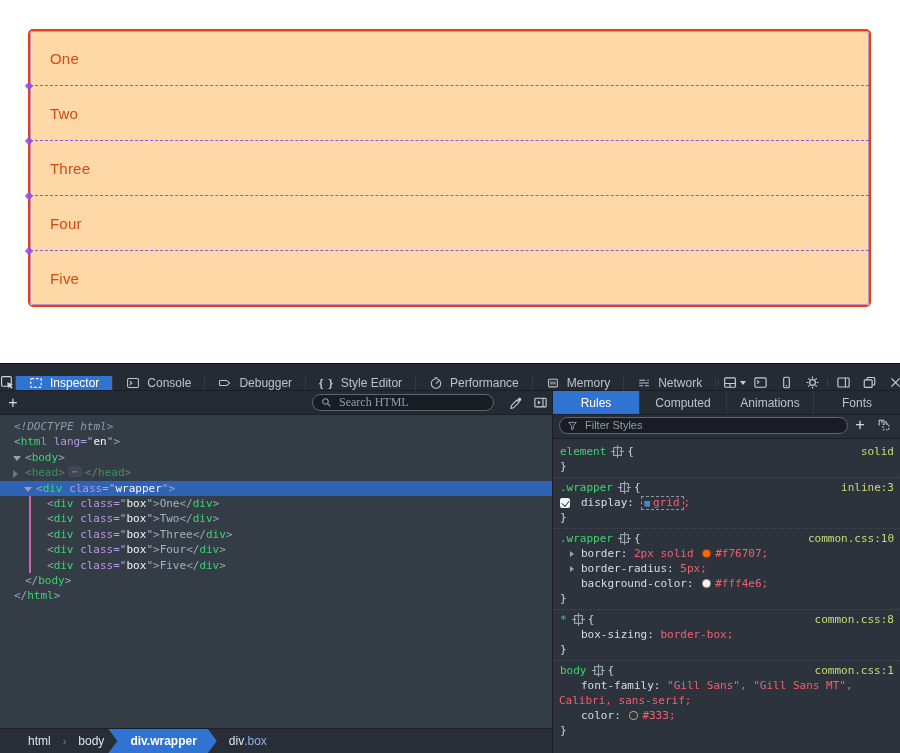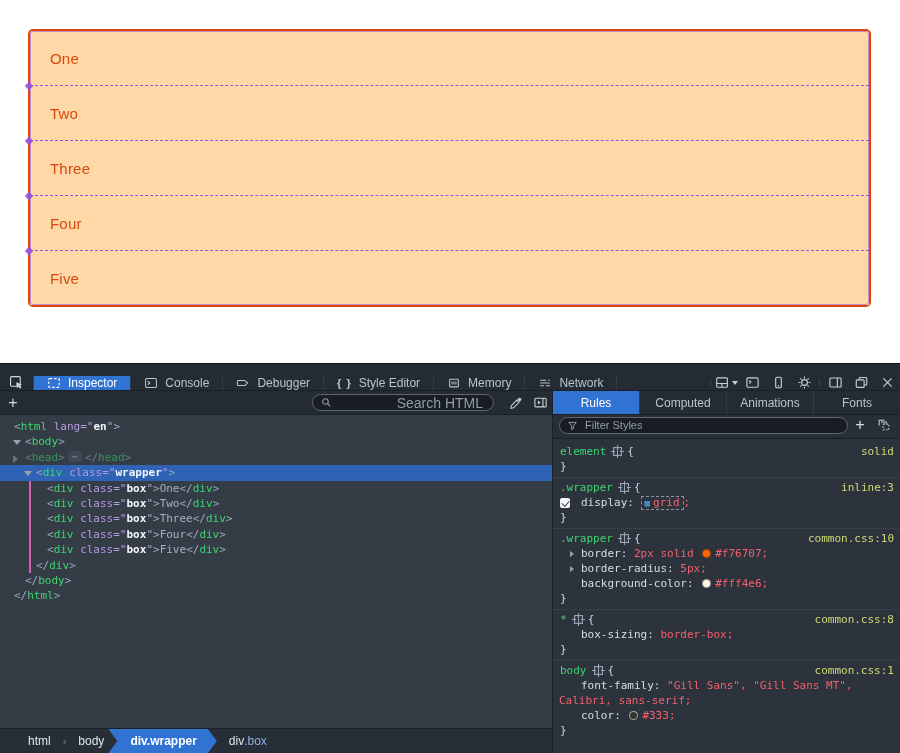--- a/index.html
+++ b/index.html
@@ -40,22 +40,22 @@
     border-top:4px solid #c6cfd8;margin-left:2px;}
 
   
   .dt-row2{height:24px;flex:0 0 24px;background:var(--toolbar-bg);display:flex;align-items:stretch;
     border-bottom:1px solid var(--panel-border);}
   .row2-left{width:553px;display:flex;align-items:center;border-right:1px solid var(--panel-border);}
   .plus-btn{width:26px;text-align:center;font-size:16px;color:#d3dbe2;cursor:pointer;line-height:22px;}
   .spacer{flex:1;}
   .search-pill{display:flex;align-items:center;gap:5px;width:182px;height:17px;border-radius:9px;
     background:#191d23;border:1px solid #5c6773;padding:0 8px;margin-right:10px;}
-  .search-pill input{flex:1;background:transparent;border:0;outline:0;color:#c7d1da;font-size:14px;
-    font-family:Liberation Sans, sans-serif;min-width:0;text-align:right;}
+  .search-pill input{flex:1;background:transparent;border:0;outline:0;color:#c7d1da;font-size:12px;
+    font-family:Liberation Serif, serif;min-width:0;}
   .search-pill input::placeholder{color:#8d9dab;}
   .mini-icon{width:24px;display:flex;align-items:center;justify-content:center;color:#c6cfd8;cursor:pointer;height:100%;}
   .row2-right{flex:1;display:flex;align-items:stretch;}
   .side-tab{flex:1;display:flex;align-items:center;justify-content:center;color:#bac4cf;
     border-right:1px solid #323b45;cursor:pointer;}
   .side-tab:last-child{border-right:0;}
   .side-tab.active{background:var(--accent-blue);color:#fff;}
 
   
   .dt-main{flex:1;display:flex;min-height:0;}
@@ -67,21 +67,21 @@
   .m-line.dim{opacity:.55;}
   .m-line.scope::before{content:"";position:absolute;left:29px;top:0;bottom:0;width:2px;background:var(--child-guide-pink);}
   .arr{position:absolute;top:5px;width:0;height:0;}
   .arr.d{border-left:4px solid transparent;border-right:4px solid transparent;border-top:5px solid #97a2ad;margin-top:1px;}
   .arr.r{border-top:4px solid transparent;border-bottom:4px solid transparent;border-left:5px solid #97a2ad;}
   .sg-d{color:#8headerba;} 
   .sg-d{color:#8b9cab;font-style:italic;}
   .sg-b{color:#9aaab9;}
   .sg-t{color:var(--tag-green);}
   .sg-a{color:var(--attr-purple);}
-  .sg-v{color:var(--attrval-white);font-weight:bold;}
+  .sg-v{color:var(--attrval-white);font-weight:normal;}
   .sg-x{color:var(--textnode-gray);}
   .sg-e{display:inline-block;background:#47515d;color:#b7c2cc;border-radius:3px;padding:0 4px;
     margin:0 3px;line-height:11px;font-size:10px;vertical-align:1px;}
 
   
   .crumbbar{height:25px;flex:0 0 25px;background:#272e37;border-top:1px solid var(--panel-border);
     display:flex;align-items:stretch;padding-left:16px;font-size:12px;overflow:hidden;}
   .crumb{display:flex;align-items:center;padding:0 12px;color:#dde4eb;cursor:pointer;white-space:nowrap;}
   .crumb.active{background:var(--accent-blue);color:#fff;font-weight:bold;
     clip-path:polygon(0 0,calc(100% - 9px) 0,100% 50%,calc(100% - 9px) 100%,0 100%,9px 50%);
@@ -178,20 +178,29 @@
         </span>
       <span>Debugger</span>
     </div>
     <div class="dt-tab">
       <span class="braces">{ }</span>
       <span>Style Editor</span>
     </div>
     <div class="dt-tab">
       <span>
         <svg width="14" height="14" viewBox="0 0 16 16" stroke="currentColor" fill="none" stroke-width="1.2">
+          <circle cx="8" cy="8.6" r="5.4"></circle>
+          <path d="M8 8.6 L11.3 5.4 M6.3 2 h3.4"></path>
+        </svg>
+        </span>
+      <span>Performance</span>
+    </div>
+    <div class="dt-tab">
+      <span>
+        <svg width="14" height="14" viewBox="0 0 16 16" stroke="currentColor" fill="none" stroke-width="1.2">
           <rect x="3" y="3.6" width="10" height="8.8" rx="1"></rect>
           <path d="M5.8 6.2 v3.6 M8 6.2 v3.6 M10.2 6.2 v3.6"></path>
         </svg>
         </span>
       <span>Memory</span>
     </div>
     <div class="dt-tab">
       <span>
         <svg width="14" height="14" viewBox="0 0 16 16" stroke="currentColor" fill="none" stroke-width="1.2">
           <path d="M2.5 4.8 h7 M11.8 4.8 h1.8 M2.5 8 h11 M2.5 11.2 h4.2 M9 11.2 h4.6"></path>
@@ -279,30 +288,30 @@
         <div class="side-tab active">Rules</div>
         <div class="side-tab">Computed</div>
         <div class="side-tab">Animations</div>
         <div class="side-tab">Fonts</div>
       </div>
   </div>
 
   <div class="dt-main">
     <div class="left-col">
       <div class="markup">
+          <div class="m-line" style="padding-left: 14px;"><span class="sg-d">&lt;!DOCTYPE html&gt;</span></div>
           <div class="m-line" style="padding-left: 14px;"><span class="sg-b">&lt;</span><span class="sg-t">html</span><span class="sg-x"> </span><span class="sg-a">lang</span><span class="sg-a">="</span><span class="sg-v">en</span><span class="sg-a">"</span><span class="sg-b">&gt;</span></div>
           <div class="m-line" style="padding-left: 25px;"><span class="arr d" style="left: 13px;"></span><span class="sg-b">&lt;</span><span class="sg-t">body</span><span class="sg-b">&gt;</span></div>
           <div class="m-line dim" style="padding-left: 25px;"><span class="arr r" style="left: 13px;"></span><span class="sg-b">&lt;</span><span class="sg-t">head</span><span class="sg-b">&gt;</span><span class="sg-e">⋯</span><span class="sg-b">&lt;/</span><span class="sg-t">head</span><span class="sg-b">&gt;</span></div>
           <div class="m-line sel" style="padding-left: 36px;"><span class="arr d" style="left: 24px;"></span><span class="sg-b">&lt;</span><span class="sg-t">div</span><span class="sg-x"> </span><span class="sg-a">class</span><span class="sg-a">="</span><span class="sg-v">wrapper</span><span class="sg-a">"</span><span class="sg-b">&gt;</span></div>
           <div class="m-line scope" style="padding-left: 47px;"><span class="sg-b">&lt;</span><span class="sg-t">div</span><span class="sg-x"> </span><span class="sg-a">class</span><span class="sg-a">="</span><span class="sg-v">box</span><span class="sg-a">"</span><span class="sg-b">&gt;</span><span class="sg-x">One</span><span class="sg-b">&lt;/</span><span class="sg-t">div</span><span class="sg-b">&gt;</span></div>
           <div class="m-line scope" style="padding-left: 47px;"><span class="sg-b">&lt;</span><span class="sg-t">div</span><span class="sg-x"> </span><span class="sg-a">class</span><span class="sg-a">="</span><span class="sg-v">box</span><span class="sg-a">"</span><span class="sg-b">&gt;</span><span class="sg-x">Two</span><span class="sg-b">&lt;/</span><span class="sg-t">div</span><span class="sg-b">&gt;</span></div>
           <div class="m-line scope" style="padding-left: 47px;"><span class="sg-b">&lt;</span><span class="sg-t">div</span><span class="sg-x"> </span><span class="sg-a">class</span><span class="sg-a">="</span><span class="sg-v">box</span><span class="sg-a">"</span><span class="sg-b">&gt;</span><span class="sg-x">Three</span><span class="sg-b">&lt;/</span><span class="sg-t">div</span><span class="sg-b">&gt;</span></div>
           <div class="m-line scope" style="padding-left: 47px;"><span class="sg-b">&lt;</span><span class="sg-t">div</span><span class="sg-x"> </span><span class="sg-a">class</span><span class="sg-a">="</span><span class="sg-v">box</span><span class="sg-a">"</span><span class="sg-b">&gt;</span><span class="sg-x">Four</span><span class="sg-b">&lt;/</span><span class="sg-t">div</span><span class="sg-b">&gt;</span></div>
           <div class="m-line scope" style="padding-left: 47px;"><span class="sg-b">&lt;</span><span class="sg-t">div</span><span class="sg-x"> </span><span class="sg-a">class</span><span class="sg-a">="</span><span class="sg-v">box</span><span class="sg-a">"</span><span class="sg-b">&gt;</span><span class="sg-x">Five</span><span class="sg-b">&lt;/</span><span class="sg-t">div</span><span class="sg-b">&gt;</span></div>
-          <div class="m-line scope" style="padding-left: 36px;"><span class="sg-b">&lt;/</span><span class="sg-t">div</span><span class="sg-b">&gt;</span></div>
           <div class="m-line" style="padding-left: 25px;"><span class="sg-b">&lt;/</span><span class="sg-t">body</span><span class="sg-b">&gt;</span></div>
           <div class="m-line" style="padding-left: 14px;"><span class="sg-b">&lt;/</span><span class="sg-t">html</span><span class="sg-b">&gt;</span></div>
         </div>
       <div class="crumbbar">
           <span class="crumb">html</span>
           <span class="crumb-sep">›</span>
           <span class="crumb">body</span>
           <span class="crumb active">div.wrapper</span>
           <span class="crumb">
             <span class="cr-tag">div</span>

